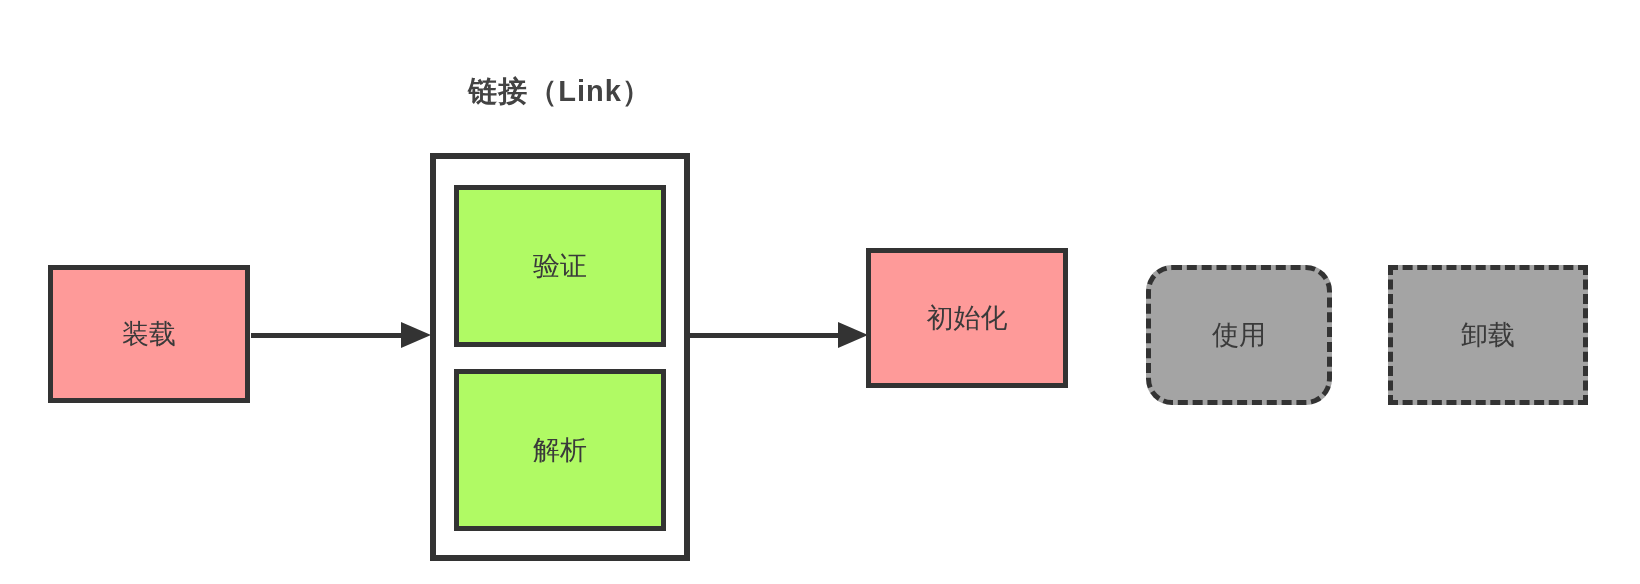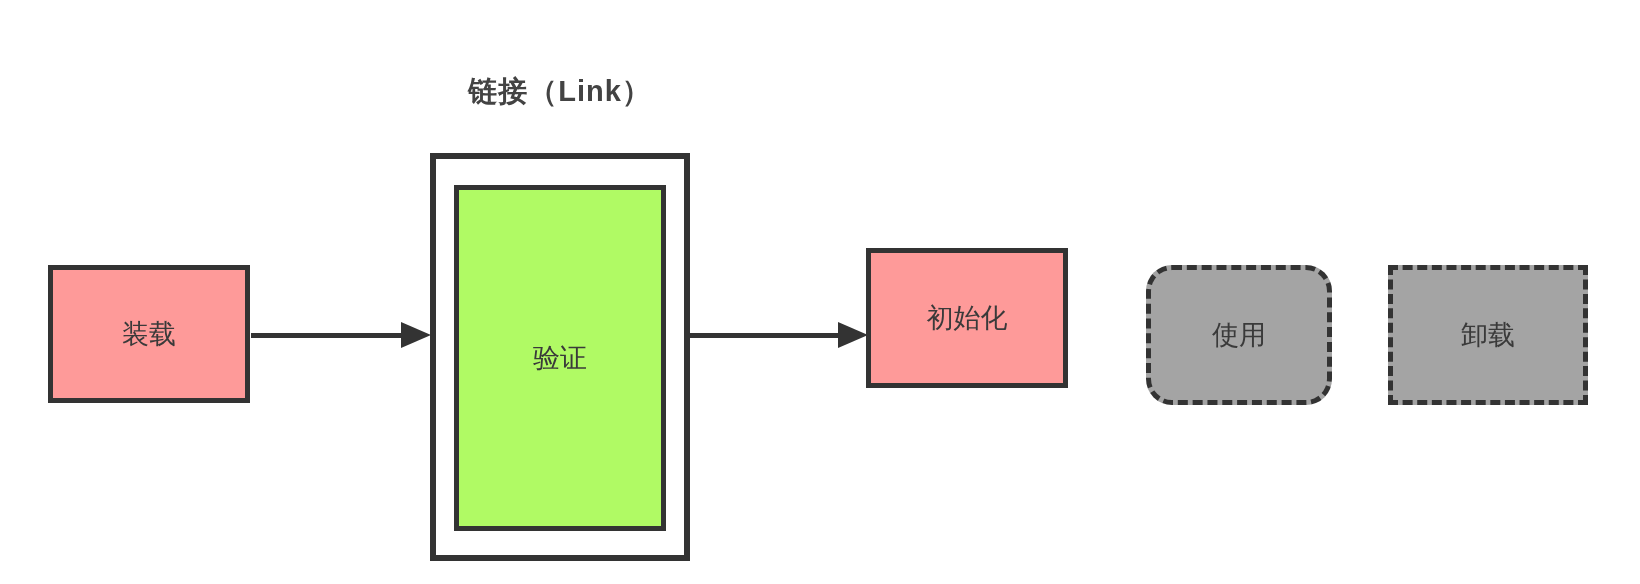--- a/index.html
+++ b/index.html
@@ -97,20 +97,23 @@
     <div class="arrow-line"></div>
     <div class="arrow-head"></div>
   </div>
 
   <div class="group-title" style="left:430px; top:72px; width:260px;">链接（Link）</div>
 
   <div class="group" style="left:430px; top:133px; width:260px; height:408px;margin-top:20px;">
     <div class="step">
       <div>验证</div>
     </div>
+    <div class="step">
+      <div>解析</div>
+    </div>
   </div>
 
   <div class="arrow" style="left:690px; top:322px; width:178px;">
     <div class="arrow-line"></div>
     <div class="arrow-head"></div>
   </div>
 
   <div class="node pink" style="left:866px; top:248px; width:202px; height:140px;">
     <div>初始化</div>
   </div>

